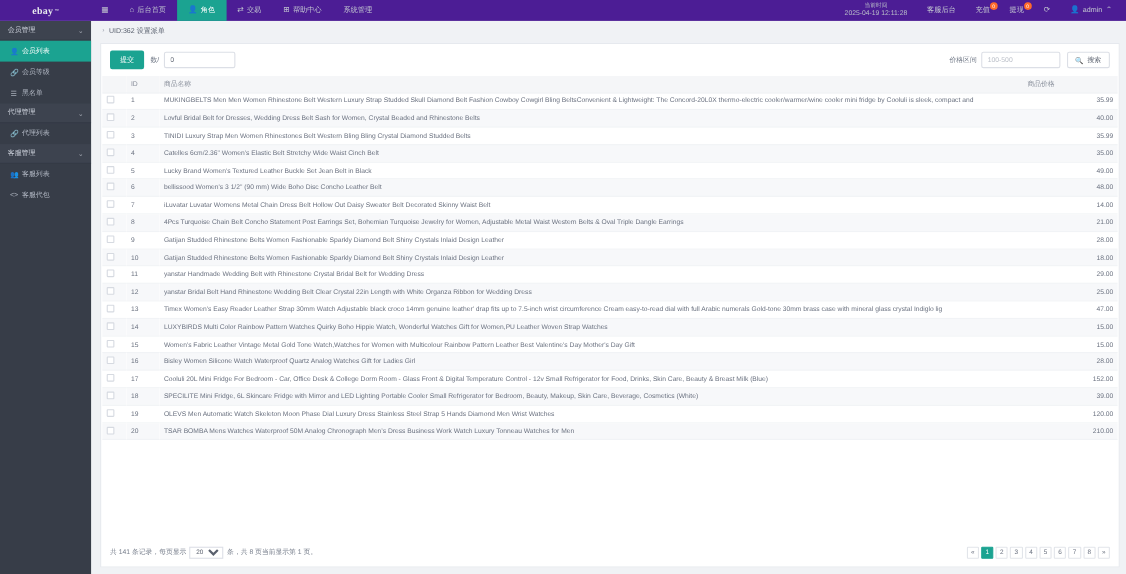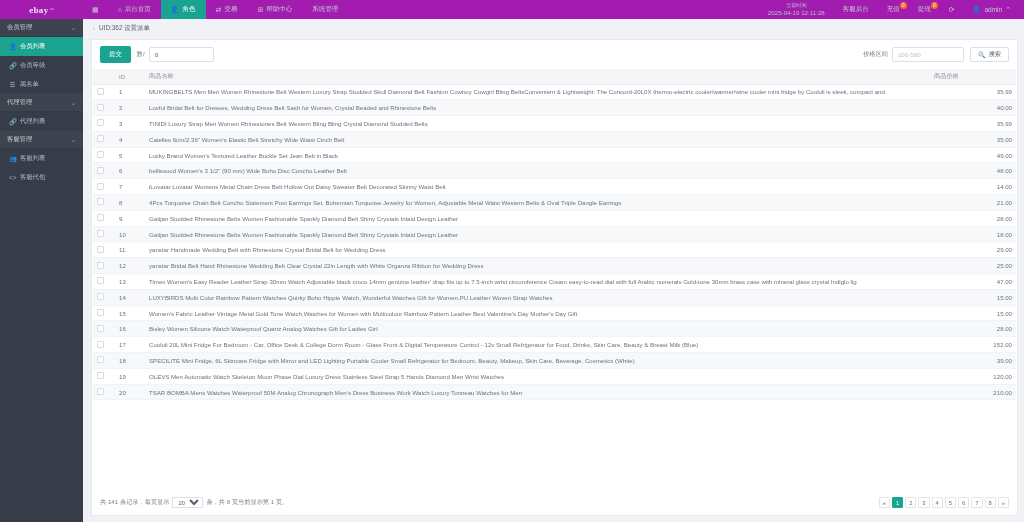--- a/index.html
+++ b/index.html
@@ -7,21 +7,21 @@
     width: 1024px; height: 522px;
     font-family: "Liberation Sans", sans-serif;
     background: #f0f2f5;
     overflow: hidden;
   }
   .app { display: flex; flex-direction: column; width: 1024px; height: 522px; }
 
   
   .topbar {
     height: 19px; flex: 0 0 19px;
-    background: #a21caf; color: #c5c9d2;
+    background: #4c1d95; color: #c5c9d2;
     display: flex; align-items: stretch;
     font-size: 6.5px; position: relative; z-index: 30;
   }
   .brand {
     width: 83px; flex: 0 0 83px;
     display: flex; align-items: center; justify-content: center;
     color: #e8eaed; letter-spacing: .3px;
   }
   .brand-name { font-size: 9px; font-weight: 700; font-family: "Liberation Serif", serif; }
   .brand-sup { font-size: 4px; vertical-align: super; margin-left: 1px; }

